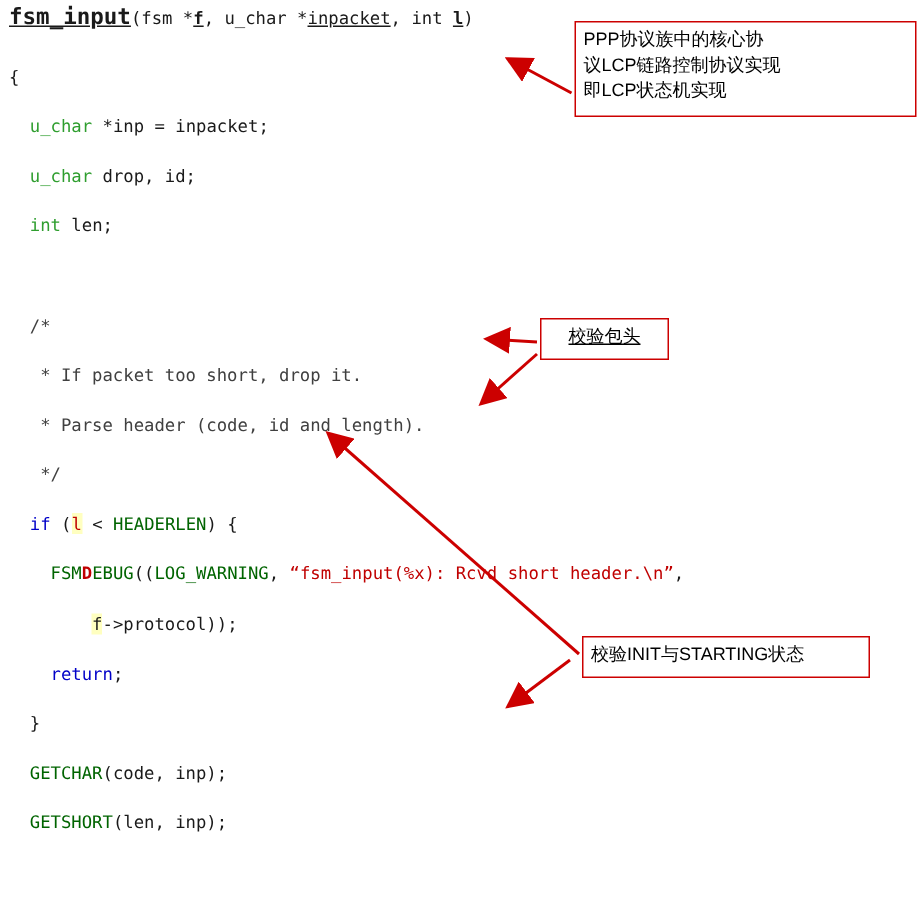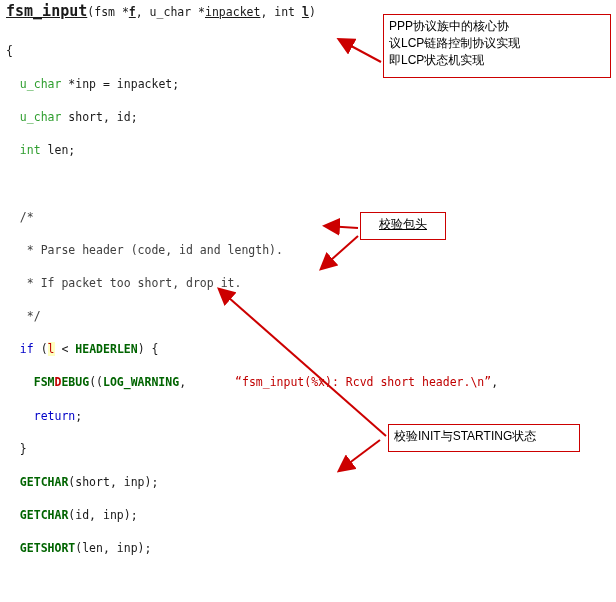--- a/index.html
+++ b/index.html
@@ -26,23 +26,23 @@
     font-size: 11.5px;
     line-height: 16.6px;
     white-space: pre;
     color: #1a1a1a;
   }
   .ln { display: block; height: 16.6px; }
   .kw { color: #0000c8; font-weight: normal; }
   .ty { color: #2f9e2f; }
   .id { color: #1a1a1a; }
   .num { color: #c00000; }
-  .str { color: #c00000; margin-left: 42px; }
+  .str { color: #c00000; }
   .cmt { color: #404040; }
-  .mac { color: #006400; font-weight: bold; }
+  .mac { color: #006400; font-weight: normal; }
   .macred { color: #c00000; font-weight: bold; }
   .hl { background: #ffffc0; }
   .title-line {
     position: absolute;
     left: 6px;
     top: 2px;
     font-family: "DejaVu Sans Mono", monospace;
     font-size: 15px;
     line-height: 18px;
     color: #1a1a1a;
@@ -83,33 +83,33 @@
 </head>
 <body>
 
 <div id="page">
 
   <div class="title-line"><span class="title-name">fsm_input</span><span class="title-small">(fsm *</span><span class="title-small" style="font-weight:bold;text-decoration:underline;">f</span><span class="title-small">, u_char *</span><span class="title-small" style="text-decoration:underline;">inpacket</span><span class="title-small">, int </span><span class="title-small" style="font-weight:bold;text-decoration:underline;">l</span><span class="title-small">)</span></div>
 
   <div class="code" style="top:22px;">
 <span class="ln"><span class="id">{</span></span>
 <span class="ln">  <span class="ty">u_char</span> <span class="id">*inp</span> <span class="id">=</span> <span class="id">inpacket</span><span class="id">;</span></span>
-<span class="ln">  <span class="ty">u_char</span> <span class="id">short, id;</span></span>
+<span class="ln">  <span class="ty">u_char</span> <span class="id">drop, id;</span></span>
 <span class="ln">  <span class="ty">int</span> <span class="id">len;</span></span>
 <span class="ln"> </span>
 <span class="ln">  <span class="cmt">/*</span></span>
+<span class="ln">   <span class="cmt">* If packet too short, drop it.</span></span>
 <span class="ln">   <span class="cmt">* Parse header (code, id and length).</span></span>
-<span class="ln">   <span class="cmt">* If packet too short, drop it.</span></span>
 <span class="ln">   <span class="cmt">*/</span></span>
 <span class="ln">  <span class="kw">if</span> <span class="id">(</span><span class="hl"><span class="num">l</span></span> <span class="id">&lt;</span> <span class="mac">HEADERLEN</span><span class="id">)</span> <span class="id">{</span></span>
 <span class="ln">    <span class="mac">FSM</span><span class="macred">D</span><span class="mac">EBUG</span><span class="id">((</span><span class="mac">LOG_WARNING</span><span class="id">,</span> <span class="str">“fsm_input(%x): Rcvd short header.\n”</span><span class="id">,</span></span>
+<span class="ln">        <span class="hl"><span class="id">f</span></span><span class="id">-&gt;</span><span class="id">protocol));</span></span>
 <span class="ln">    <span class="kw">return</span><span class="id">;</span></span>
 <span class="ln">  <span class="id">}</span></span>
-<span class="ln">  <span class="mac">GETCHAR</span><span class="id">(</span><span class="id">short, inp);</span></span>
-<span class="ln">  <span class="mac">GETCHAR</span><span class="id">(</span><span class="id">id, inp);</span></span>
+<span class="ln">  <span class="mac">GETCHAR</span><span class="id">(</span><span class="id">code, inp);</span></span>
 <span class="ln">  <span class="mac">GETSHORT</span><span class="id">(</span><span class="id">len, inp);</span></span>
 
 
 
 
 
 
 
 
 

